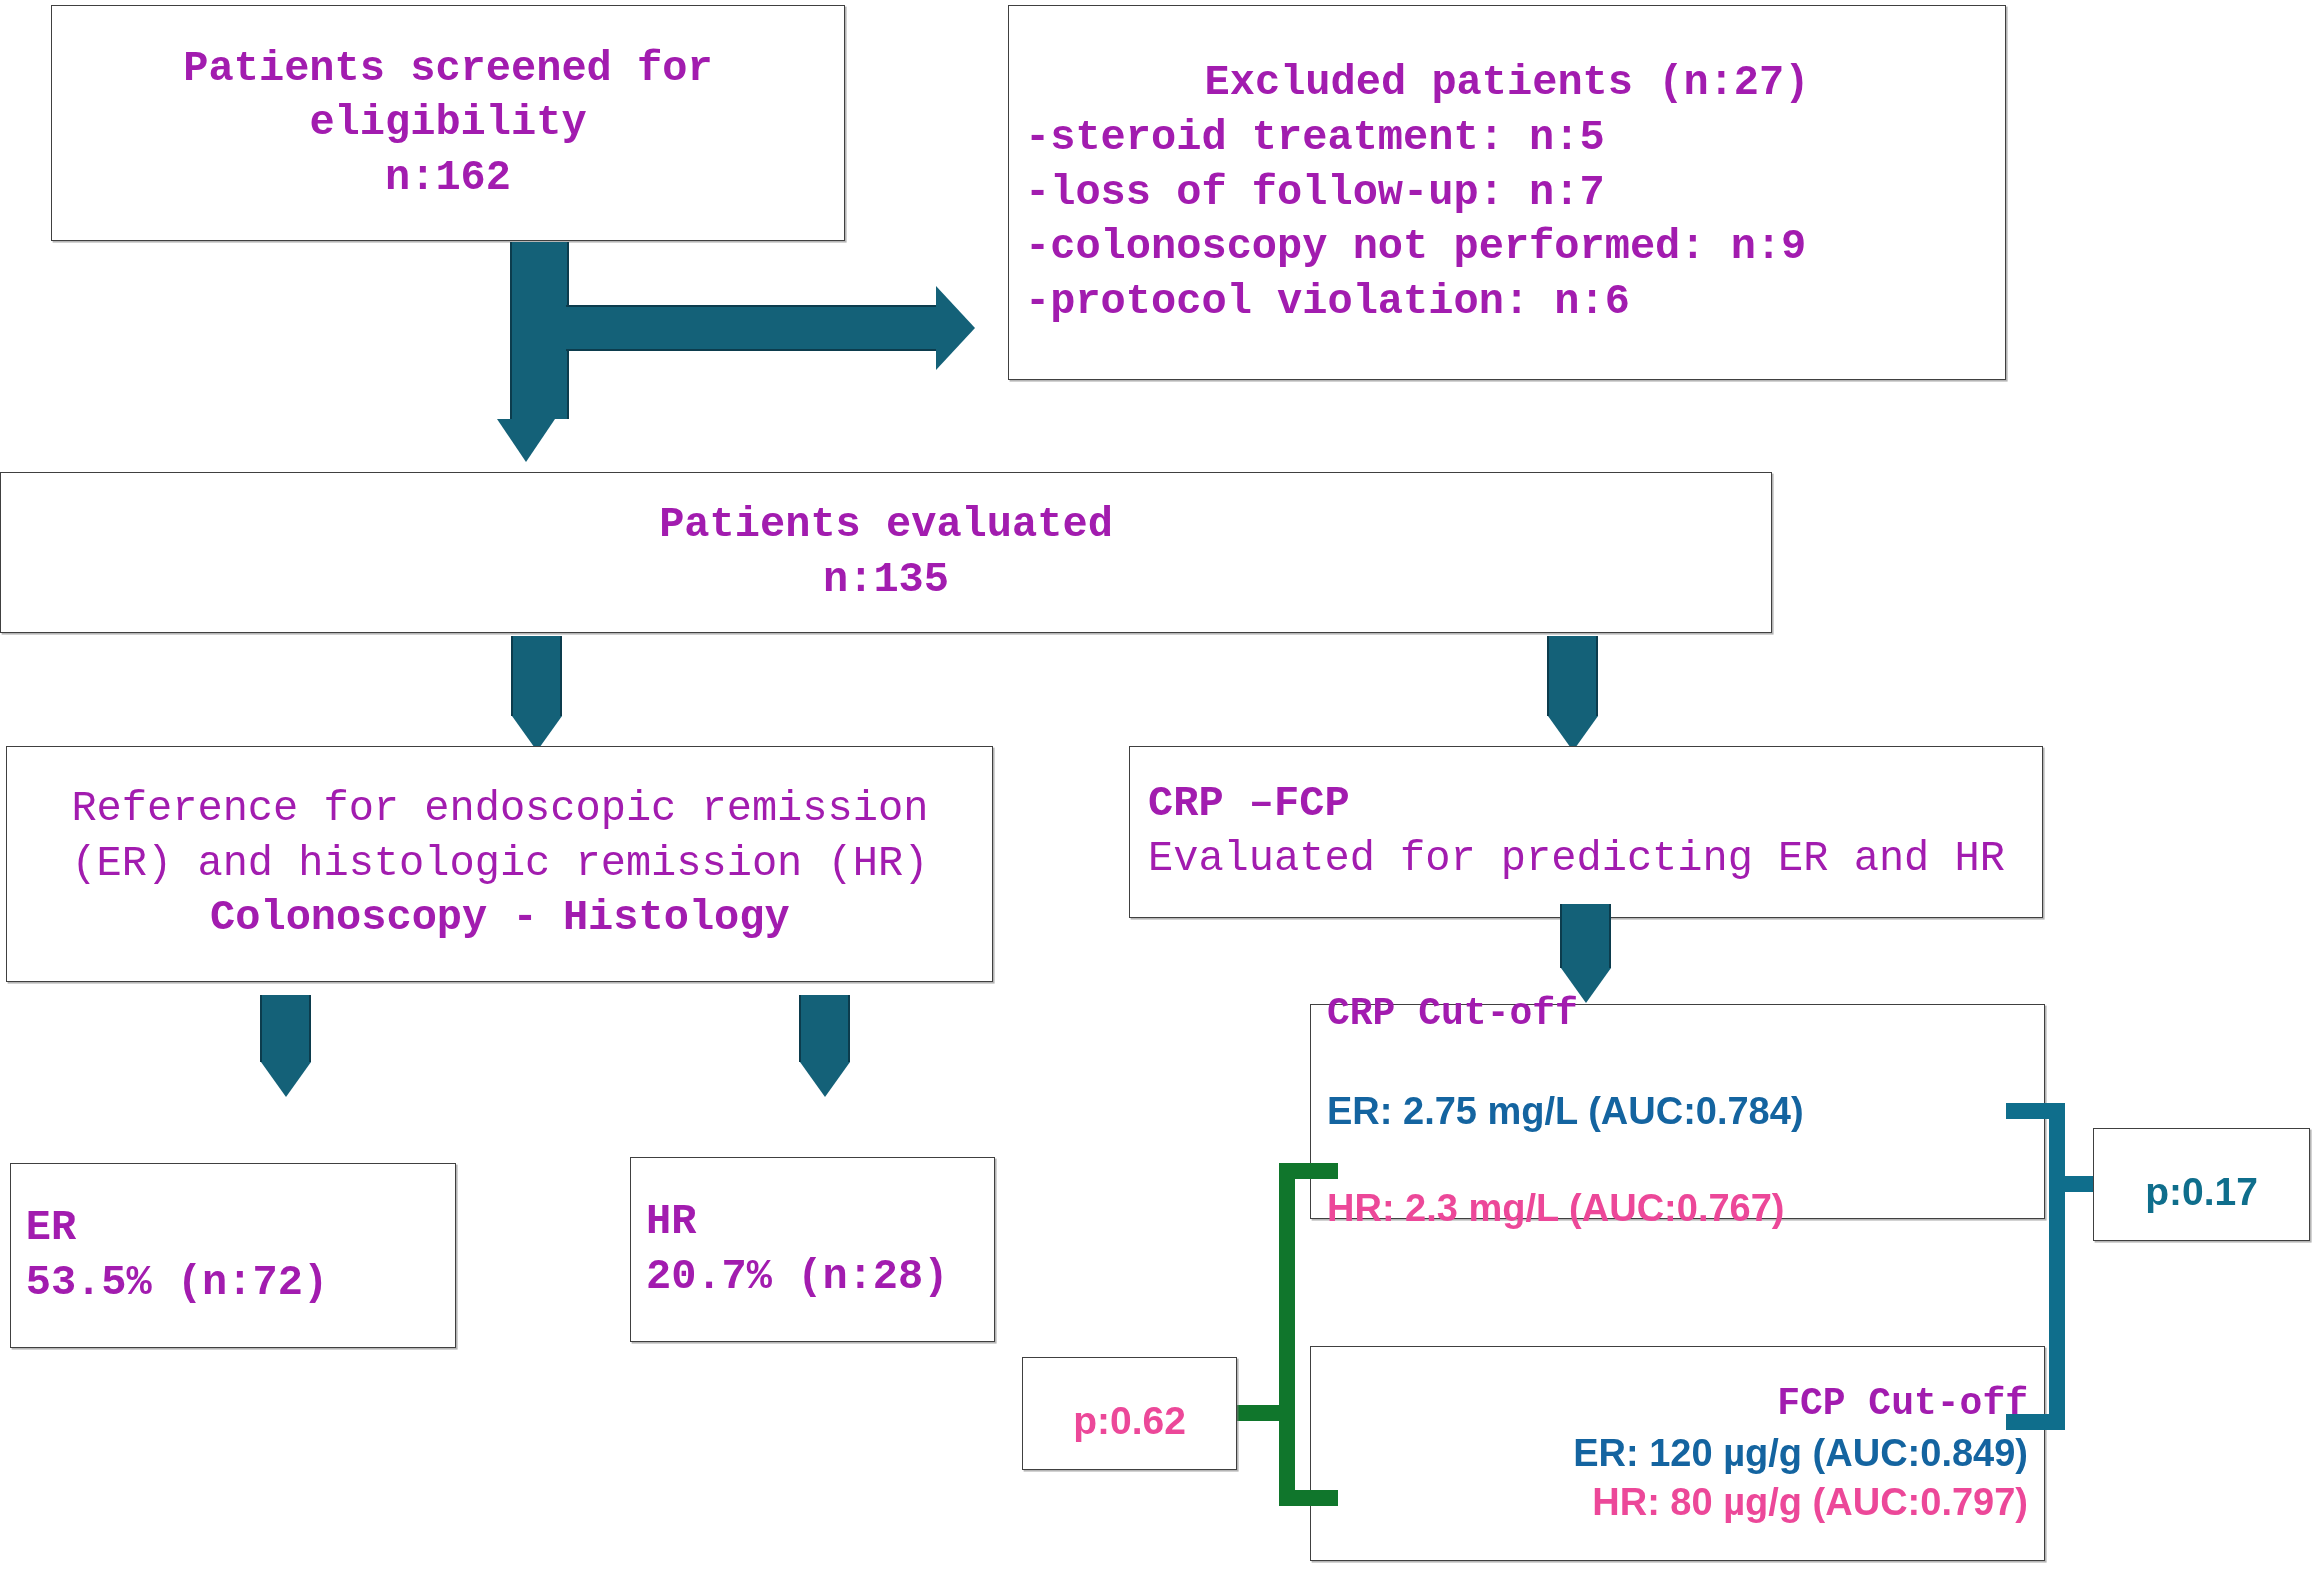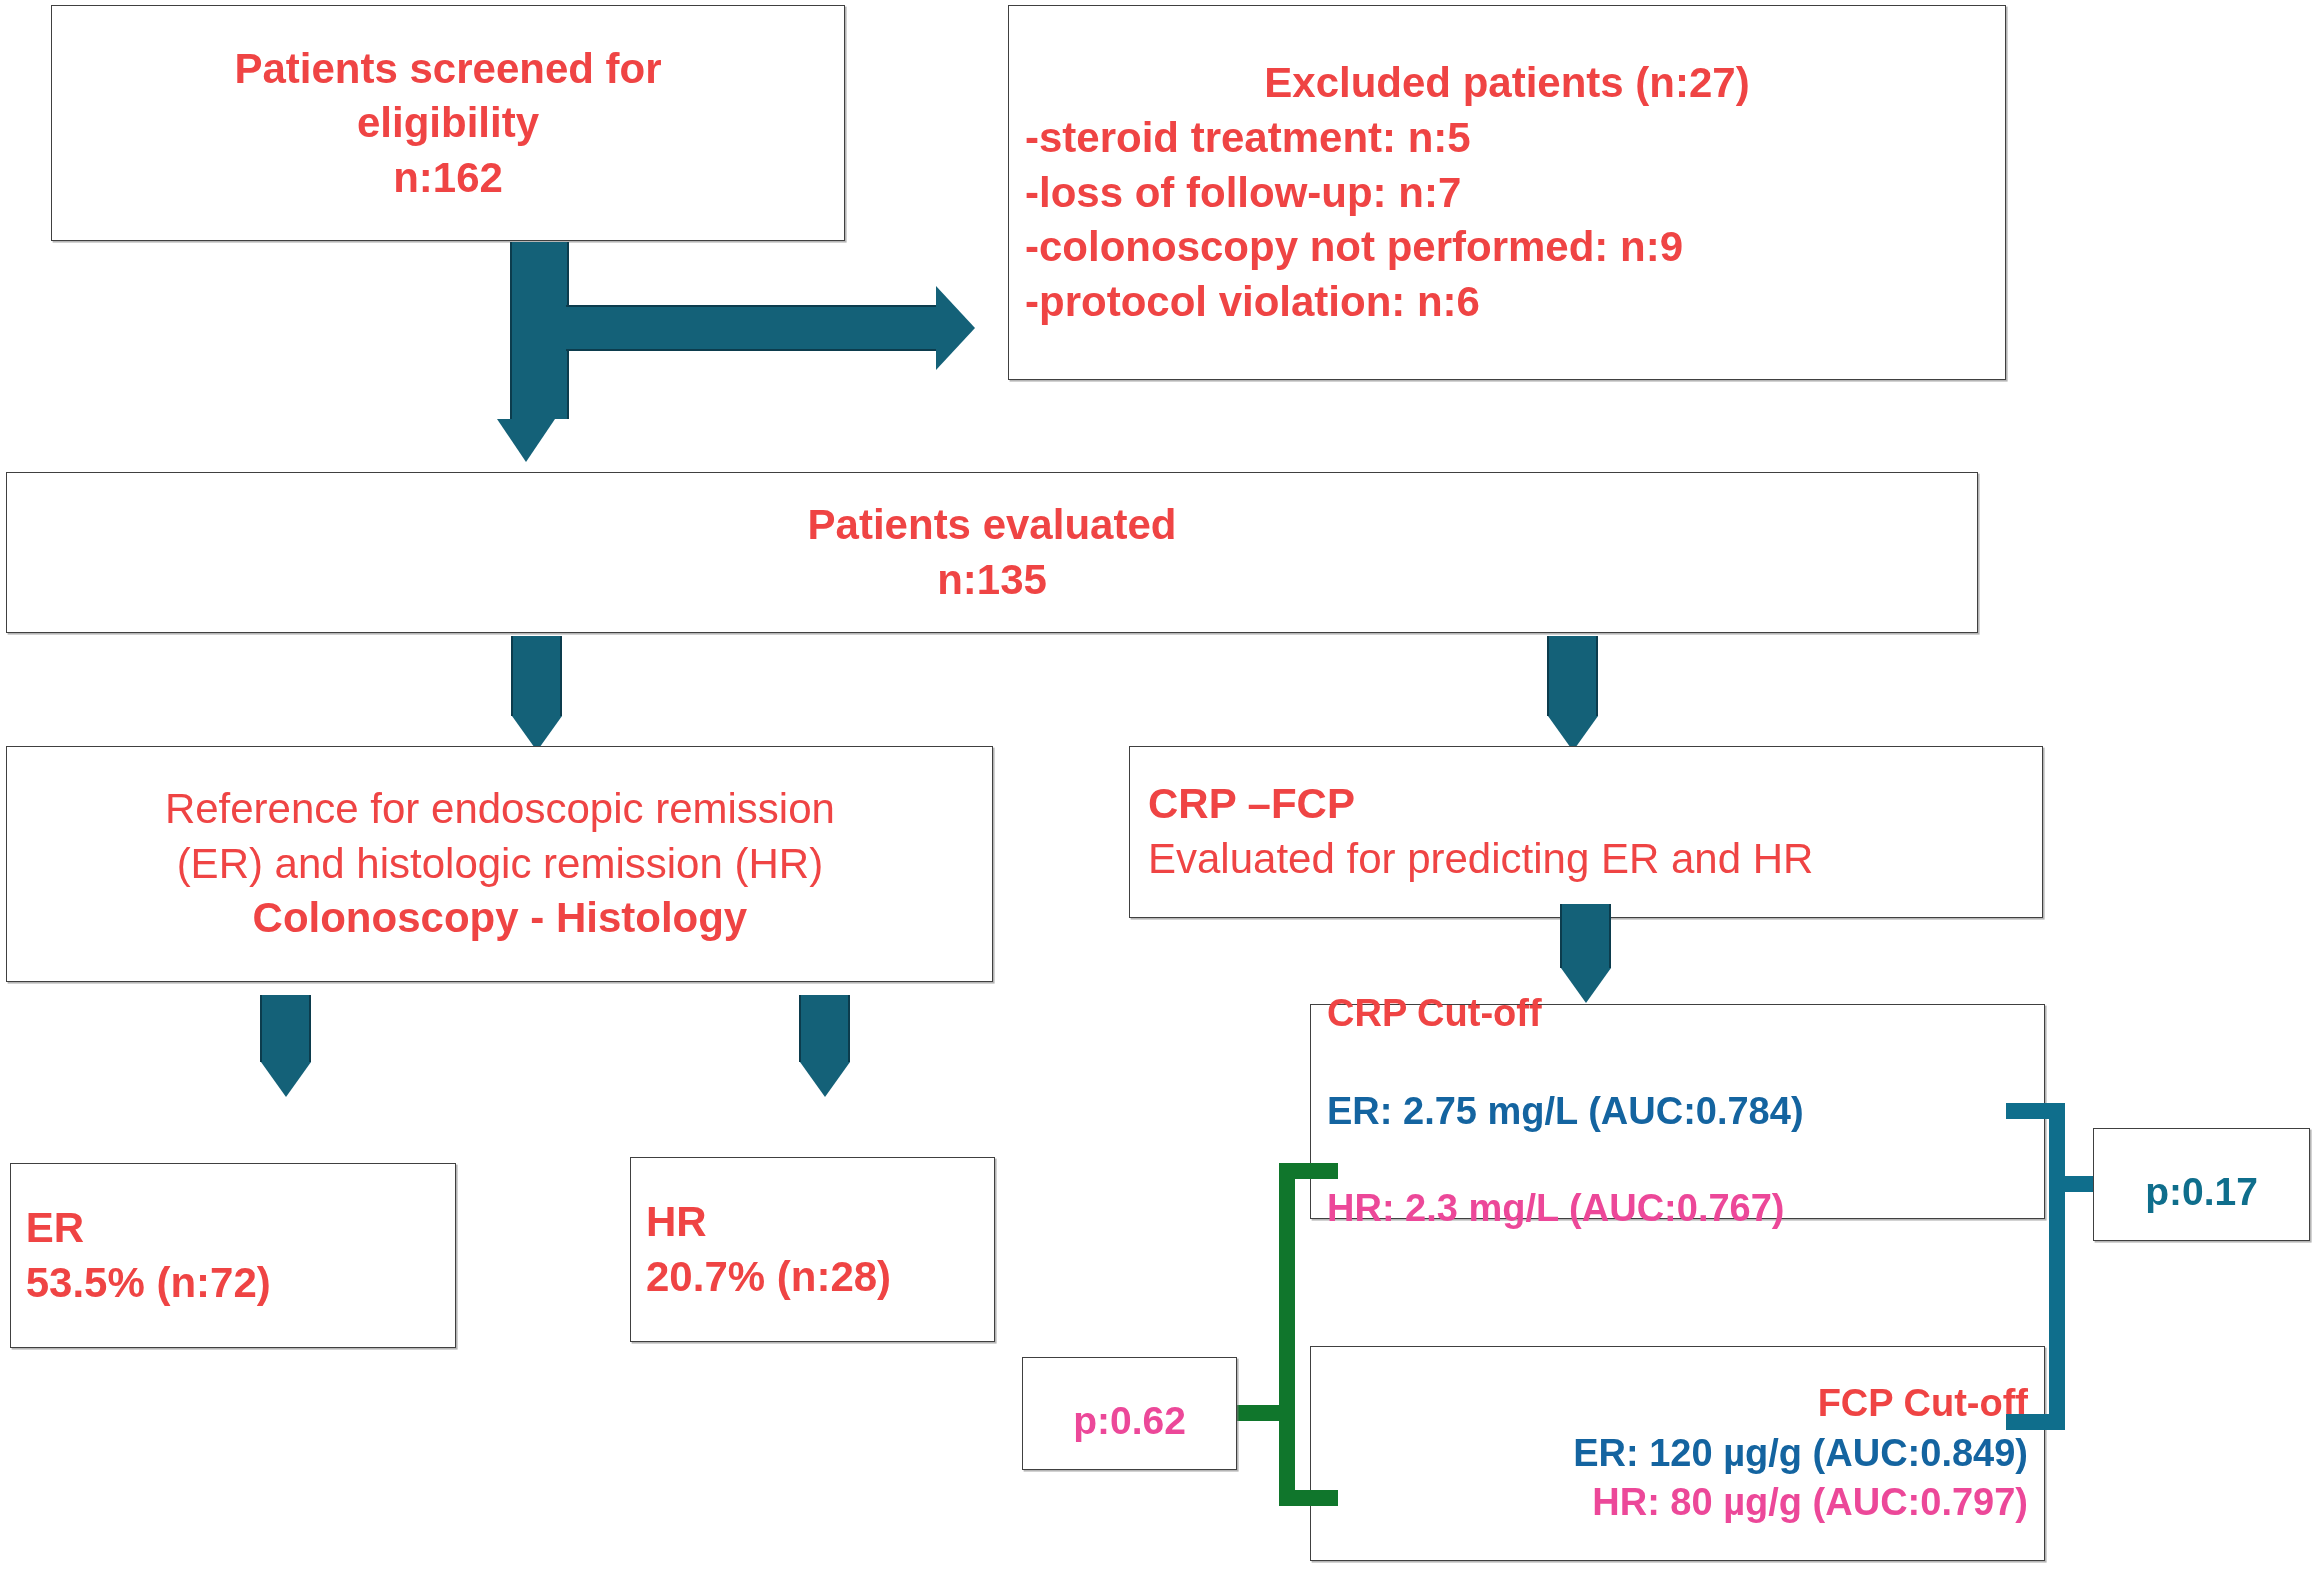--- a/index.html
+++ b/index.html
@@ -26,21 +26,21 @@
   .b { font-weight: bold; }
 
   
   .t-big   { font-size: 42px; }
   .t-cut   { font-size: 38px; }
   .t-p     { font-size: 39px; margin-top: 16px; }
 
   .blue  { color: #1464a0; }
   .green { color: #ec4899; }
   .teal  { color: #0f6e8c; }
-  .black { color: #ef4444; }
+  .black { color: #a21caf; font-family: Liberation Mono, monospace; }
 
   
   .arrow-v {
     position: absolute;
     background: #146178;
     border-left: 2.1px solid #0c3c4d;
     border-right: 2.1px solid #0c3c4d;
   }
   .arrow-head-d {
     position: absolute;
@@ -92,21 +92,21 @@
     <div class="ln lft b t-big black">-colonoscopy not performed: n:9</div>
     <div class="ln lft b t-big black">-protocol violation: n:6</div>
   </div>
 
   <div class="arrow-v" style="left:510px; top:242px; width:59px; height:177px;"></div>
   <div class="arrow-head-d" style="left:497px; top:419px;"></div>
 
   <div class="arrow-h" style="left:566px; top:305px; width:370px; height:46px;"></div>
   <div class="arrow-head-r" style="left:936px; top:286px;"></div>
 
-  <div class="box" style="left:6px; top:472px; width:1972px; height:161px; padding:0 21.5px;">
+  <div class="box" style="left:0; top:472px; width:1772px; height:161px; padding:0 21.5px;">
     <div class="ln ctr b t-big black">Patients evaluated</div>
     <div class="ln ctr b t-big black">n:135</div>
   </div>
 
   <div class="arrow-v" style="left:511px; top:636px; width:51px; height:80px;"></div>
   <div class="arrow-head-d-sm" style="left:512px; top:716px;"></div>
 
   <div class="arrow-v" style="left:1547px; top:636px; width:51px; height:80px;"></div>
   <div class="arrow-head-d-sm" style="left:1548px; top:716px;"></div>
 

